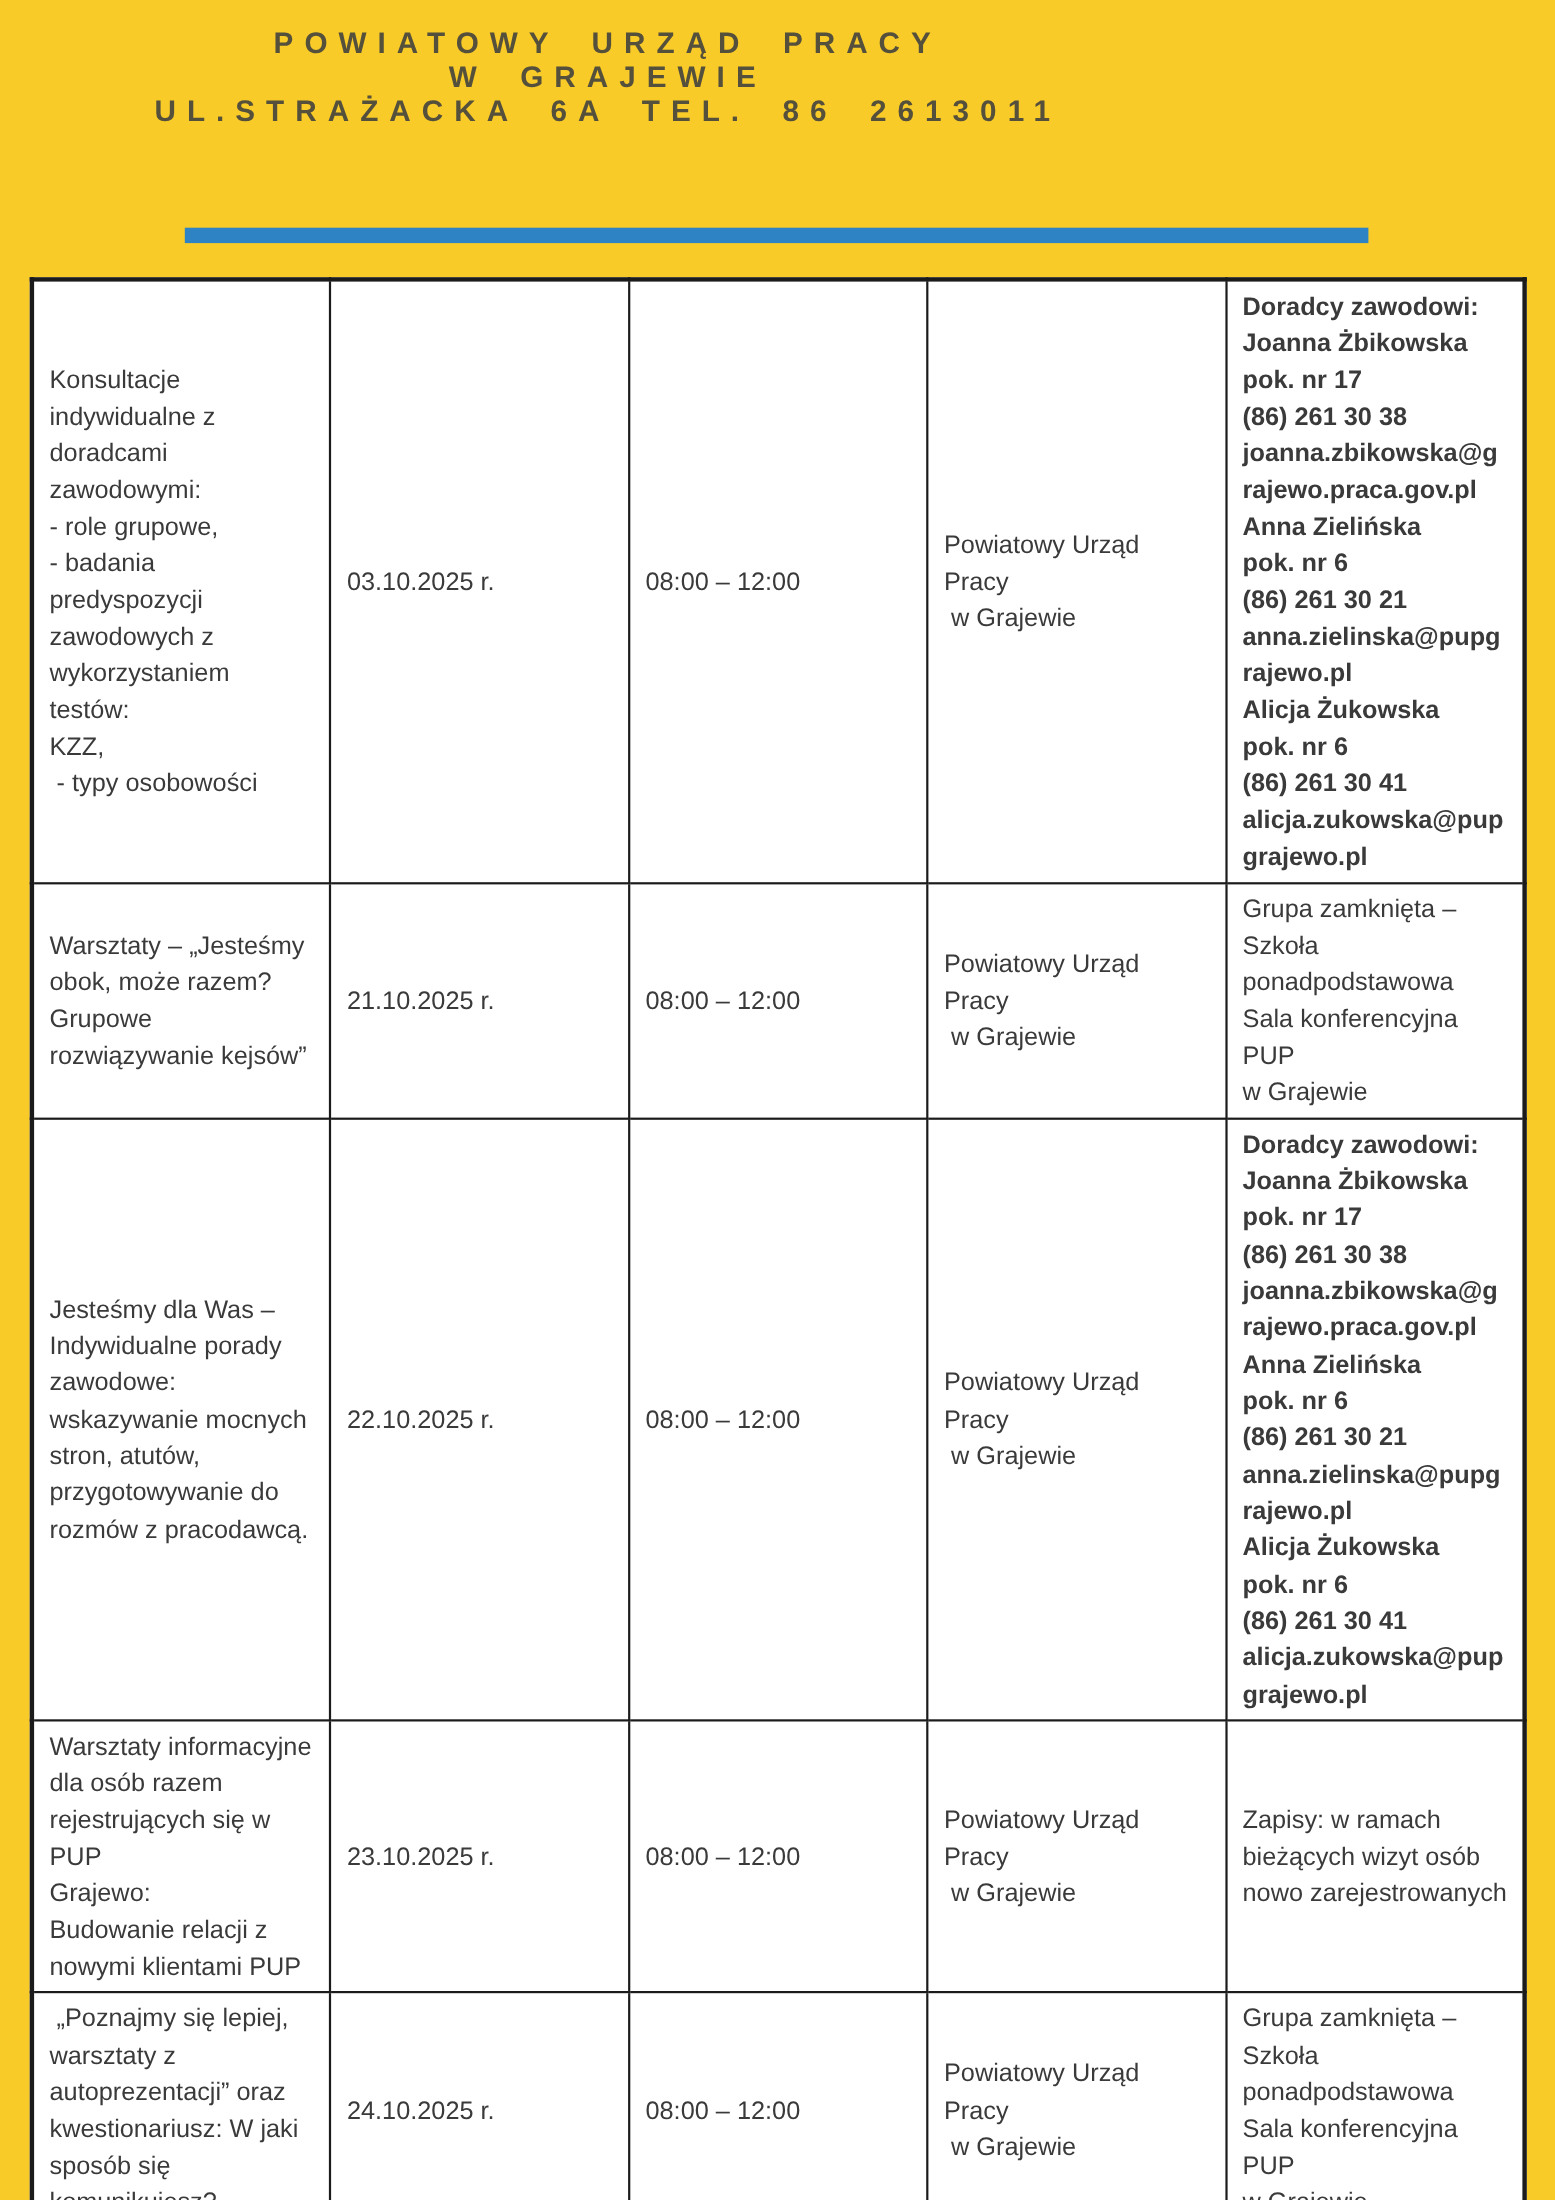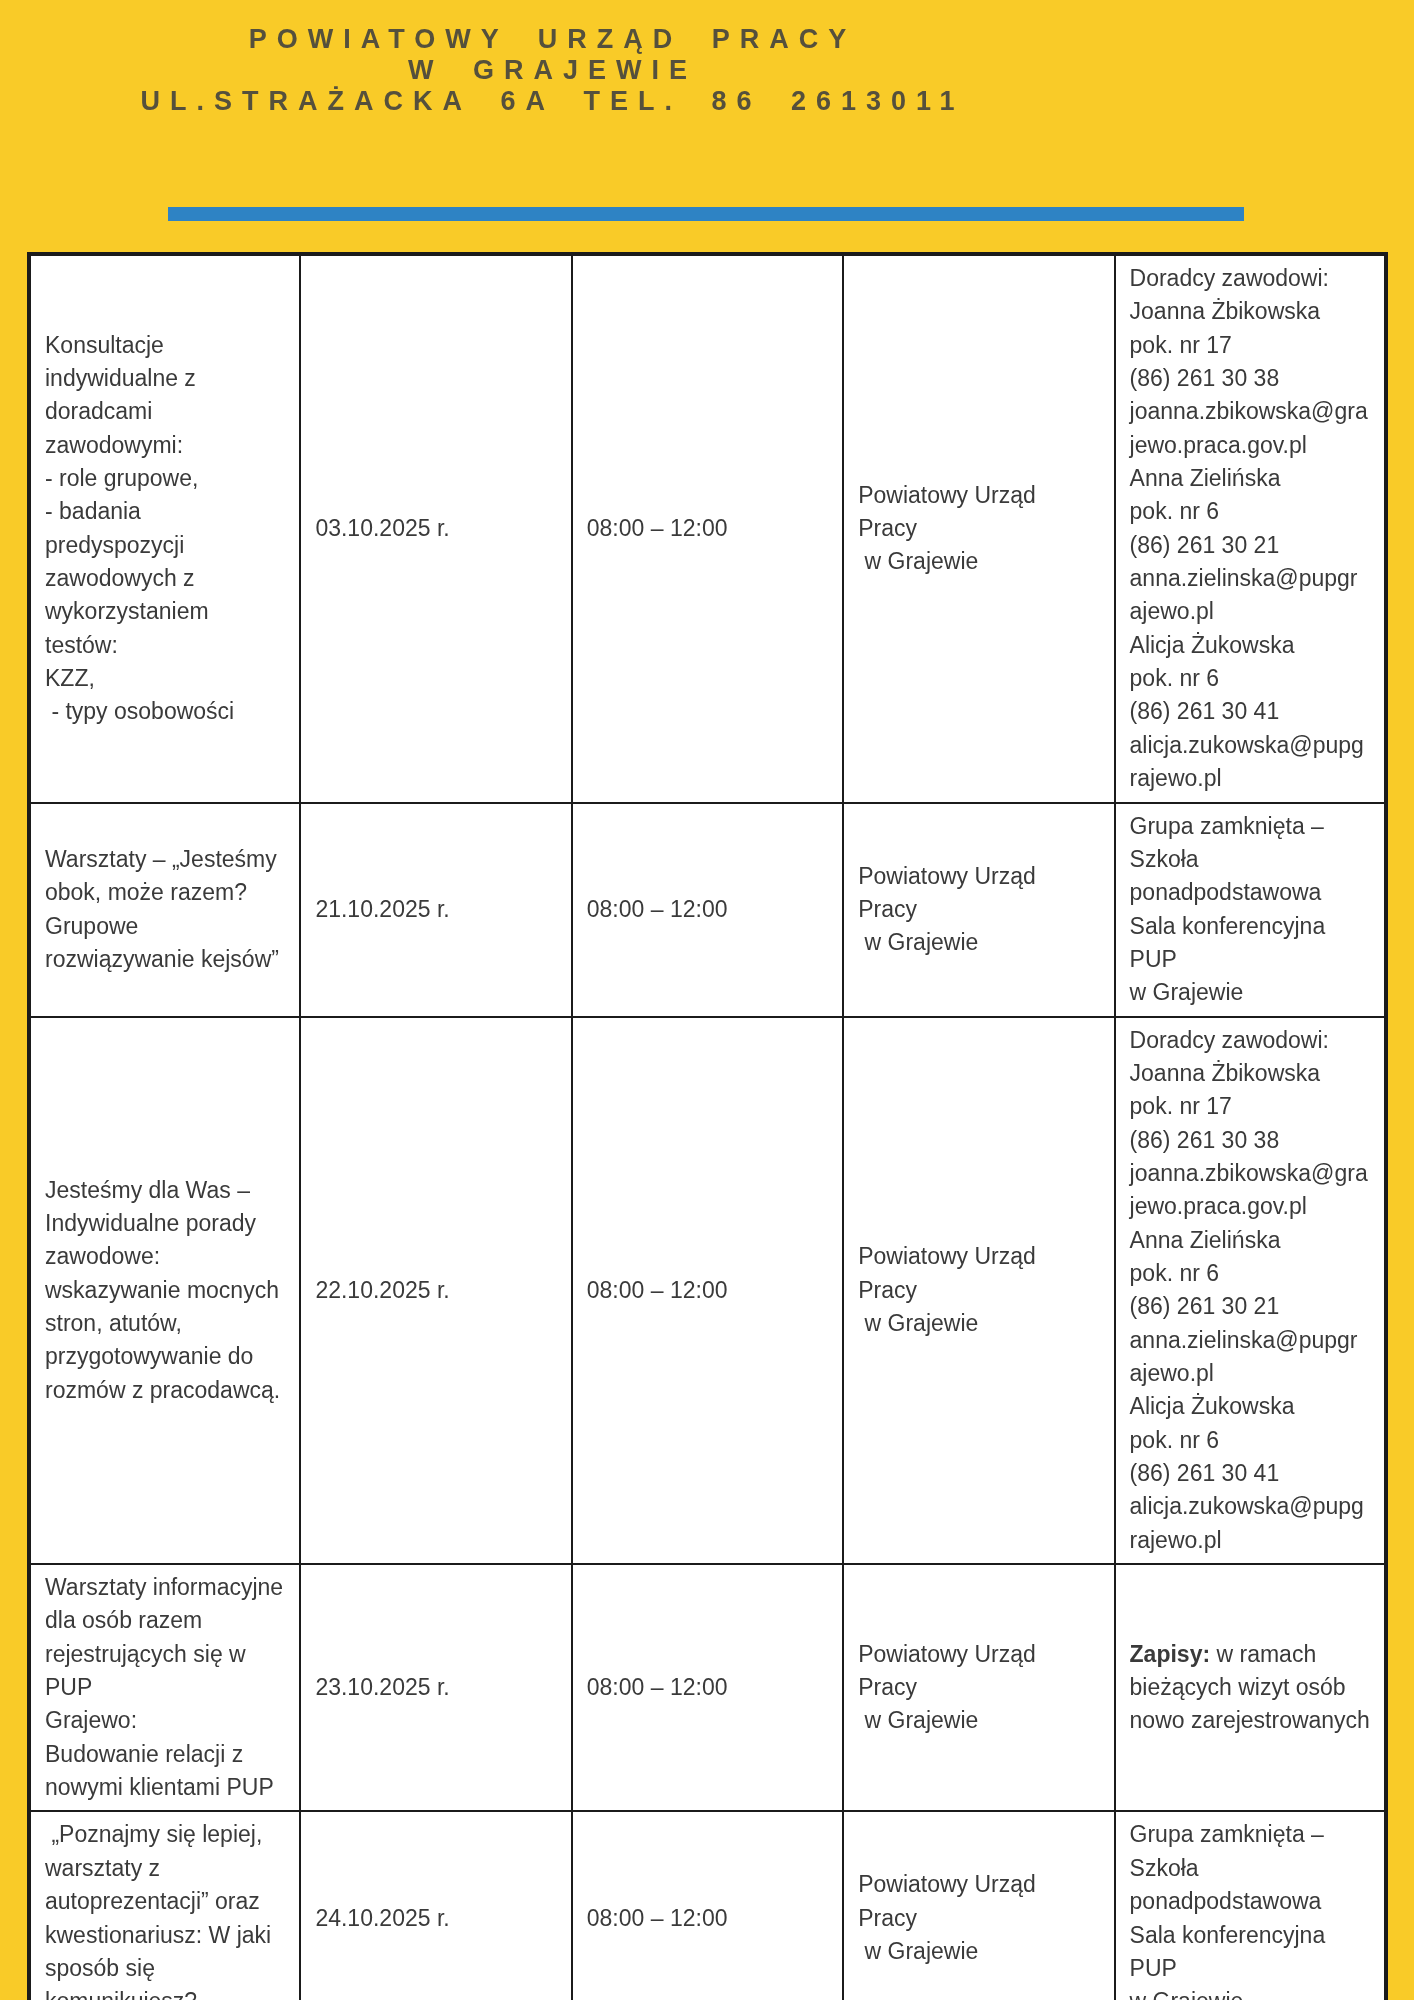--- a/index.html
+++ b/index.html
@@ -87,22 +87,23 @@
   }
   td.kontakt {
     font-size: 22px;
     line-height: 30px;
     overflow-wrap: anywhere;
     word-break: break-word;
   }
   td.kontakt-sm {
     font-size: 20px;
     line-height: 27px;
-  }
-  .bold { font-weight: bold; }
+    font-weight: bold;
+  }
+  .bold { font-weight: normal; }
 
   tr.header-row { height: 153px; }
   tr.row-1 { height: 455px; }
   tr.row-2 { height: 205px; }
   tr.row-3 { height: 458px; }
   tr.row-4 { height: 247px; }
   tr.row-5 { height: 205px; }
 </style>
 </head>
 <body>

